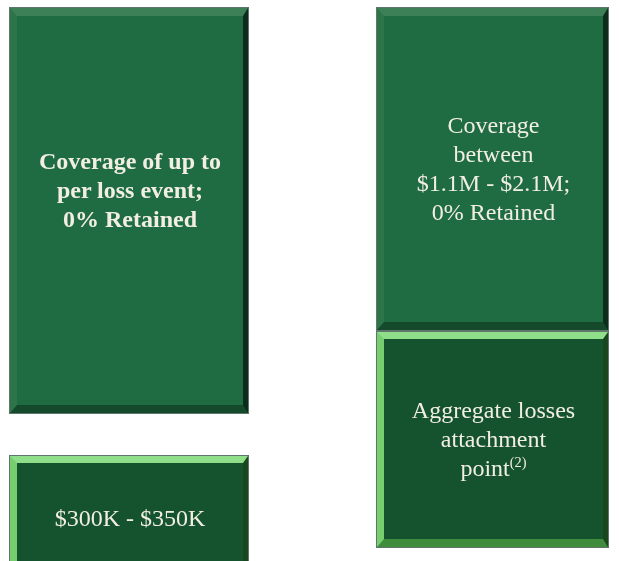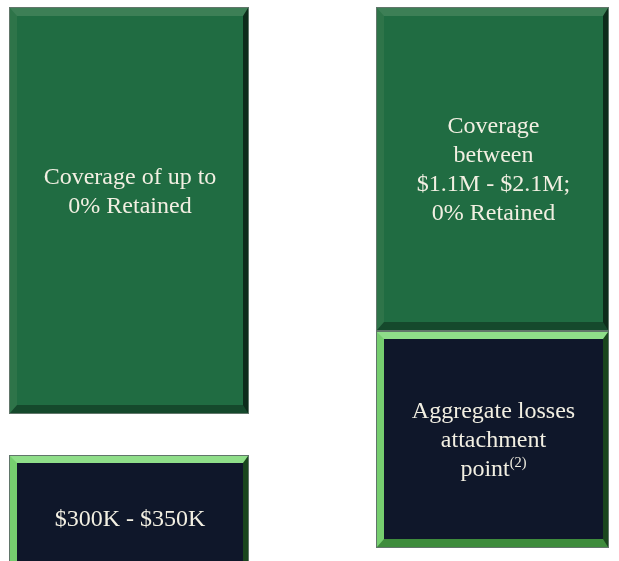--- a/index.html
+++ b/index.html
@@ -40,52 +40,53 @@
   .box-dark {
     background: #206C42;
     border-width: 8px 5px 8px 7px;
     border-top-color:    #3D7F56;
     border-right-color:  #0D2C1B;
     border-bottom-color: #15492C;
     border-left-color:   #2E7449;
   }
   
   .box-light {
-    background: #0f172a;
+    background: #14532d;
     border-width: 7px 5px 8px 7px;
     border-top-color:    #8FDE89;
     border-right-color:  #1A461E;
     border-bottom-color: #3E8C3C;
     border-left-color:   #76CE6F;
   }
 
   .left-coverage  { top: 0;     height: 405px; }
   .left-retained  { top: 407px; height: 133px; margin-top: 41px; }
   .right-coverage { top: 0;     height: 322px; }
   .right-retained { top: 324px; height: 215px; }
 
   .txt { width: 100%; }
-  .left-coverage .txt { transform: translateY(-20px); }
+  .left-coverage .txt { transform: translateY(-20px); font-weight: bold; }
   .left-retained .txt { transform: translateY(-4px); }
 
   sup.footnote {
     font-size: 0.6em;
     line-height: 0;
     vertical-align: super;
   }
 </style>
 </head>
 <body>
 
 <div class="canvas">
 
   <div class="tower tower-left">
     <div class="box box-dark left-coverage">
       <div class="txt">
         <div>Coverage of up to</div>
+        <div>per loss event;</div>
         <div>0% Retained</div>
       </div>
     </div>
     <div class="box box-light left-retained">
       <div class="txt">
         <div>$300K - $350K</div>
       </div>
     </div>
   </div>
 

